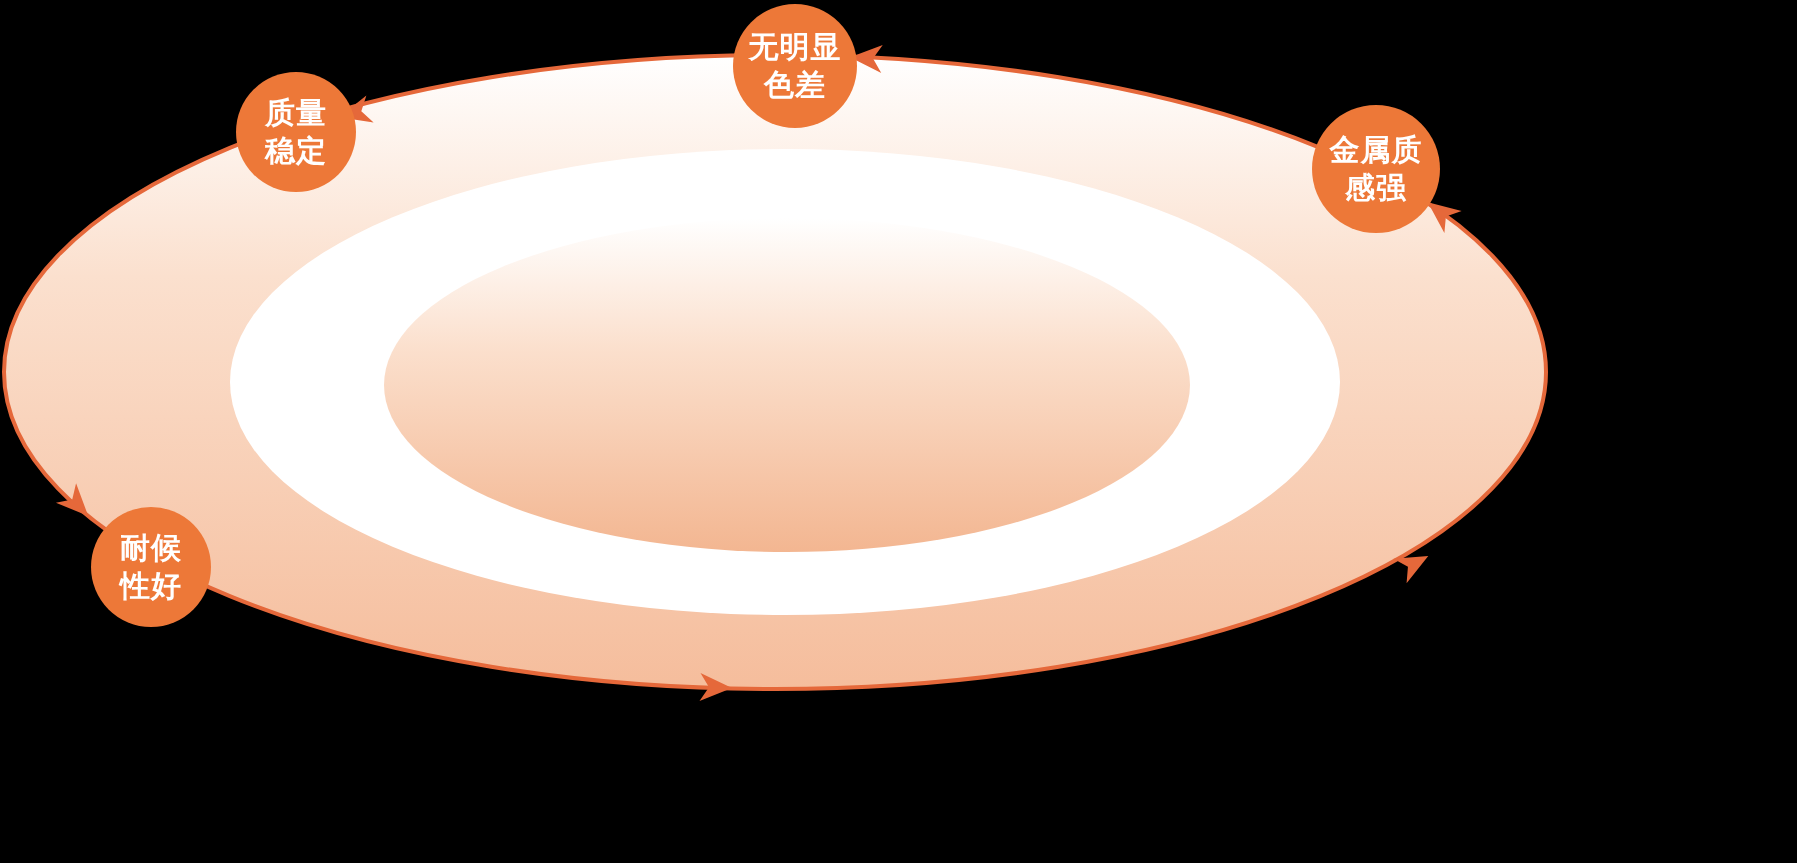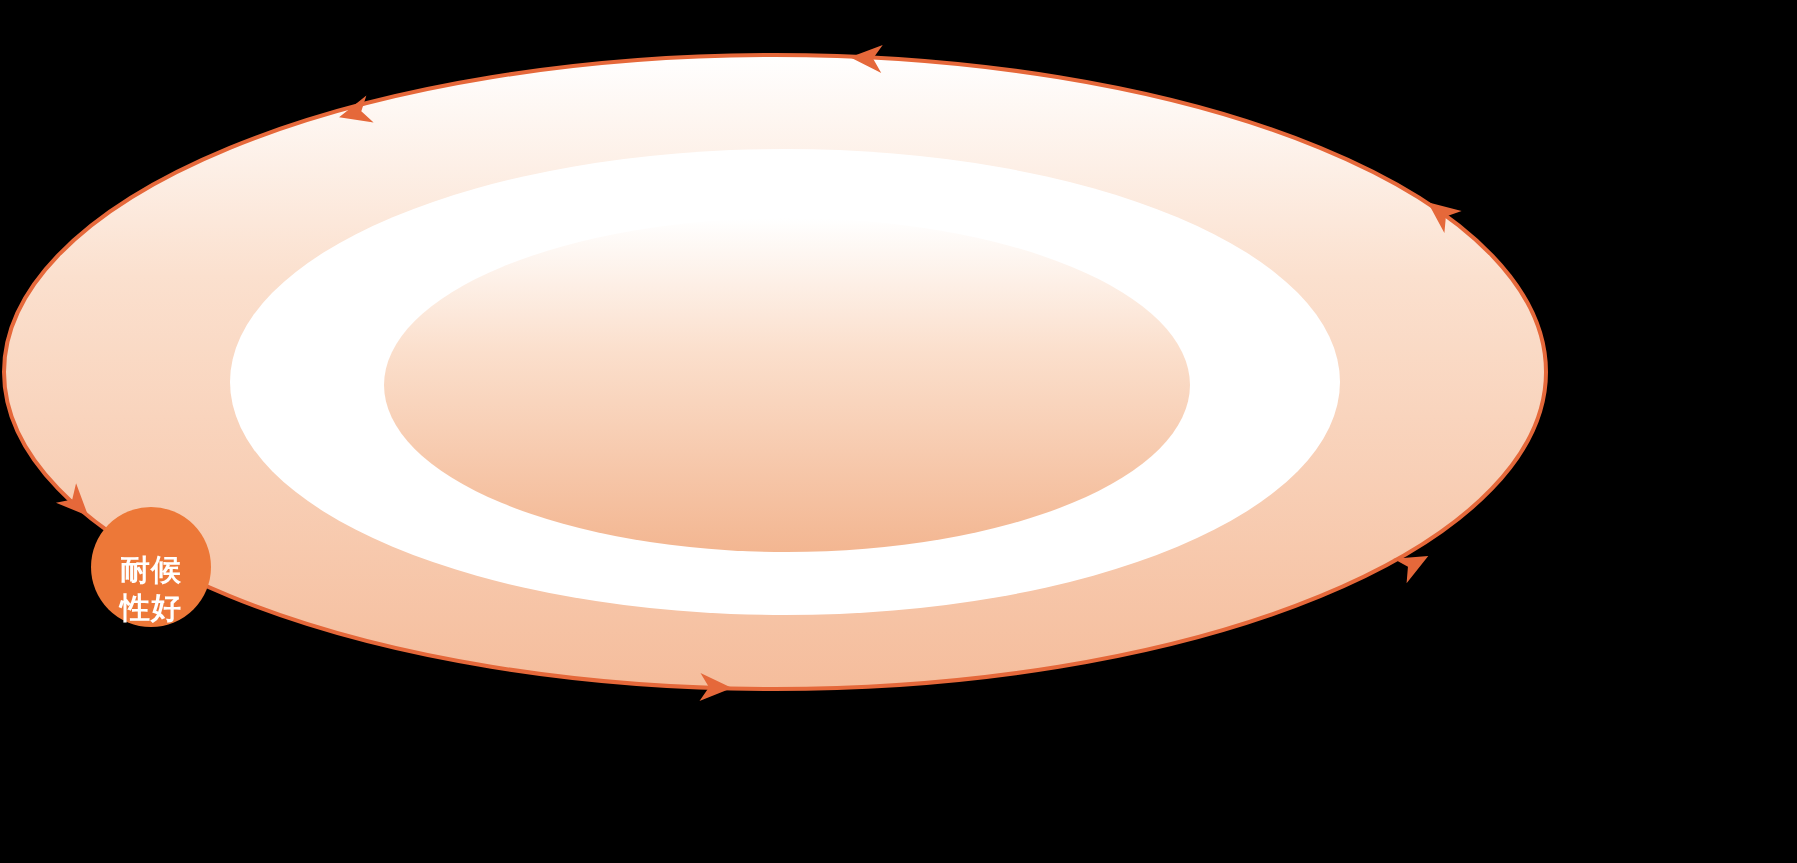--- a/index.html
+++ b/index.html
@@ -13,21 +13,21 @@
     background:#ED7838;
     color:#fff;display:flex;flex-direction:column;align-items:center;justify-content:center;
     font-weight:bold;font-size:30px;line-height:38px;text-align:center;
     letter-spacing:1px;
   }
   .node span{display:block;}
   
   .n0{left:733px;top:4px;width:124px;height:124px;}
   .n1{left:236px;top:72px;width:120px;height:120px;}
   .n2{left:1312px;top:105px;width:128px;height:128px;}
-  .n3{left:91px;top:507px;width:120px;height:120px;justify-content:flex-end;}
+  .n3{left:91px;top:507px;width:120px;height:120px;}
   .n4{left:1421px;top:457px;width:118px;height:118px;}
   .n5{left:738px;top:629px;width:124px;height:124px;}
 </style>
 </head>
 <body>
 
 <div class="stage">
 
   <svg width="1797" height="863" viewBox="0 0 1797 863">
     <defs>
@@ -50,22 +50,34 @@
     <ellipse cx="787" cy="385" rx="403" ry="167" fill="url(#gradInner)"></ellipse>
 
     <path d="M0,-14 L32,0 L0,14 L9,0 Z" fill="#E5683A" transform="translate(882,59) rotate(183)"></path>
     <path d="M0,-14 L32,0 L0,14 L9,0 Z" fill="#E5683A" transform="translate(370,109) rotate(165)"></path>
     <path d="M0,-14 L32,0 L0,14 L9,0 Z" fill="#E5683A" transform="translate(66,493) rotate(46)"></path>
     <path d="M0,-14 L32,0 L0,14 L9,0 Z" fill="#E5683A" transform="translate(700,687) rotate(2)"></path>
     <path d="M0,-14 L32,0 L0,14 L9,0 Z" fill="#E5683A" transform="translate(1400,571) rotate(-28)"></path>
     <path d="M0,-14 L32,0 L0,14 L9,0 Z" fill="#E5683A" transform="translate(1453,222) rotate(218)"></path>
   </svg>
 
+  <div class="node n0">
+    <span>无明显</span>
+    <span>色差</span>
+  </div>
 
+  <div class="node n1">
+    <span>质量</span>
+    <span>稳定</span>
+  </div>
 
+  <div class="node n2">
+    <span>金属质</span>
+    <span>感强</span>
+  </div>
 
   <div class="node n3">
     <span>耐候</span>
     <span>性好</span>
   </div>
 
 
 
 </div>
 

